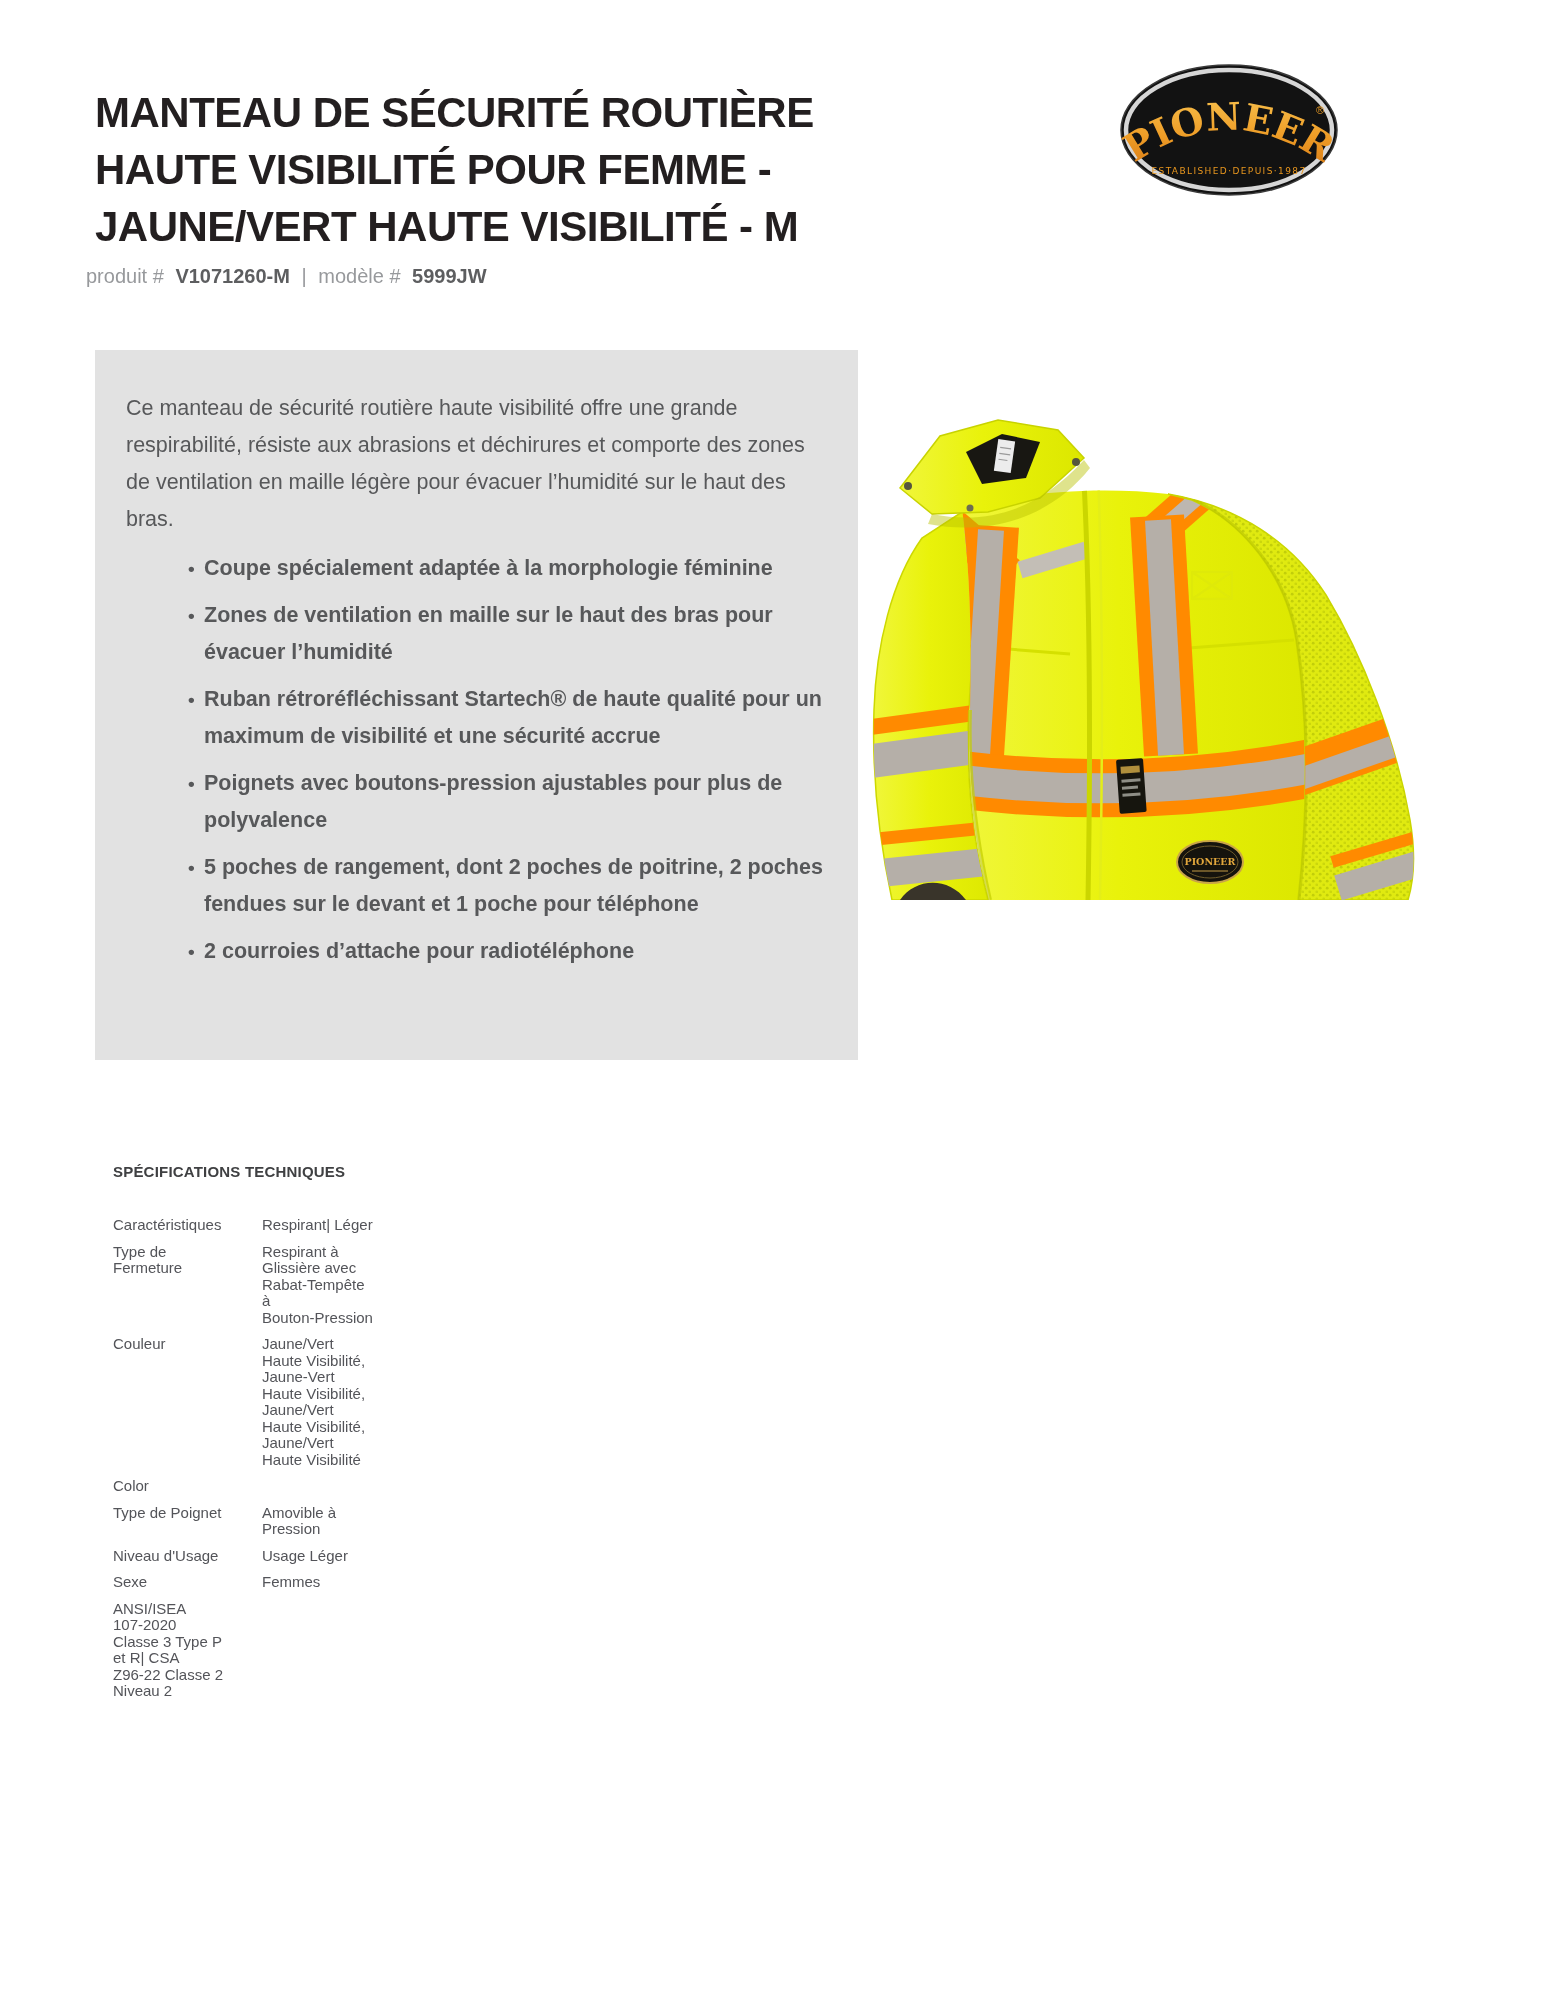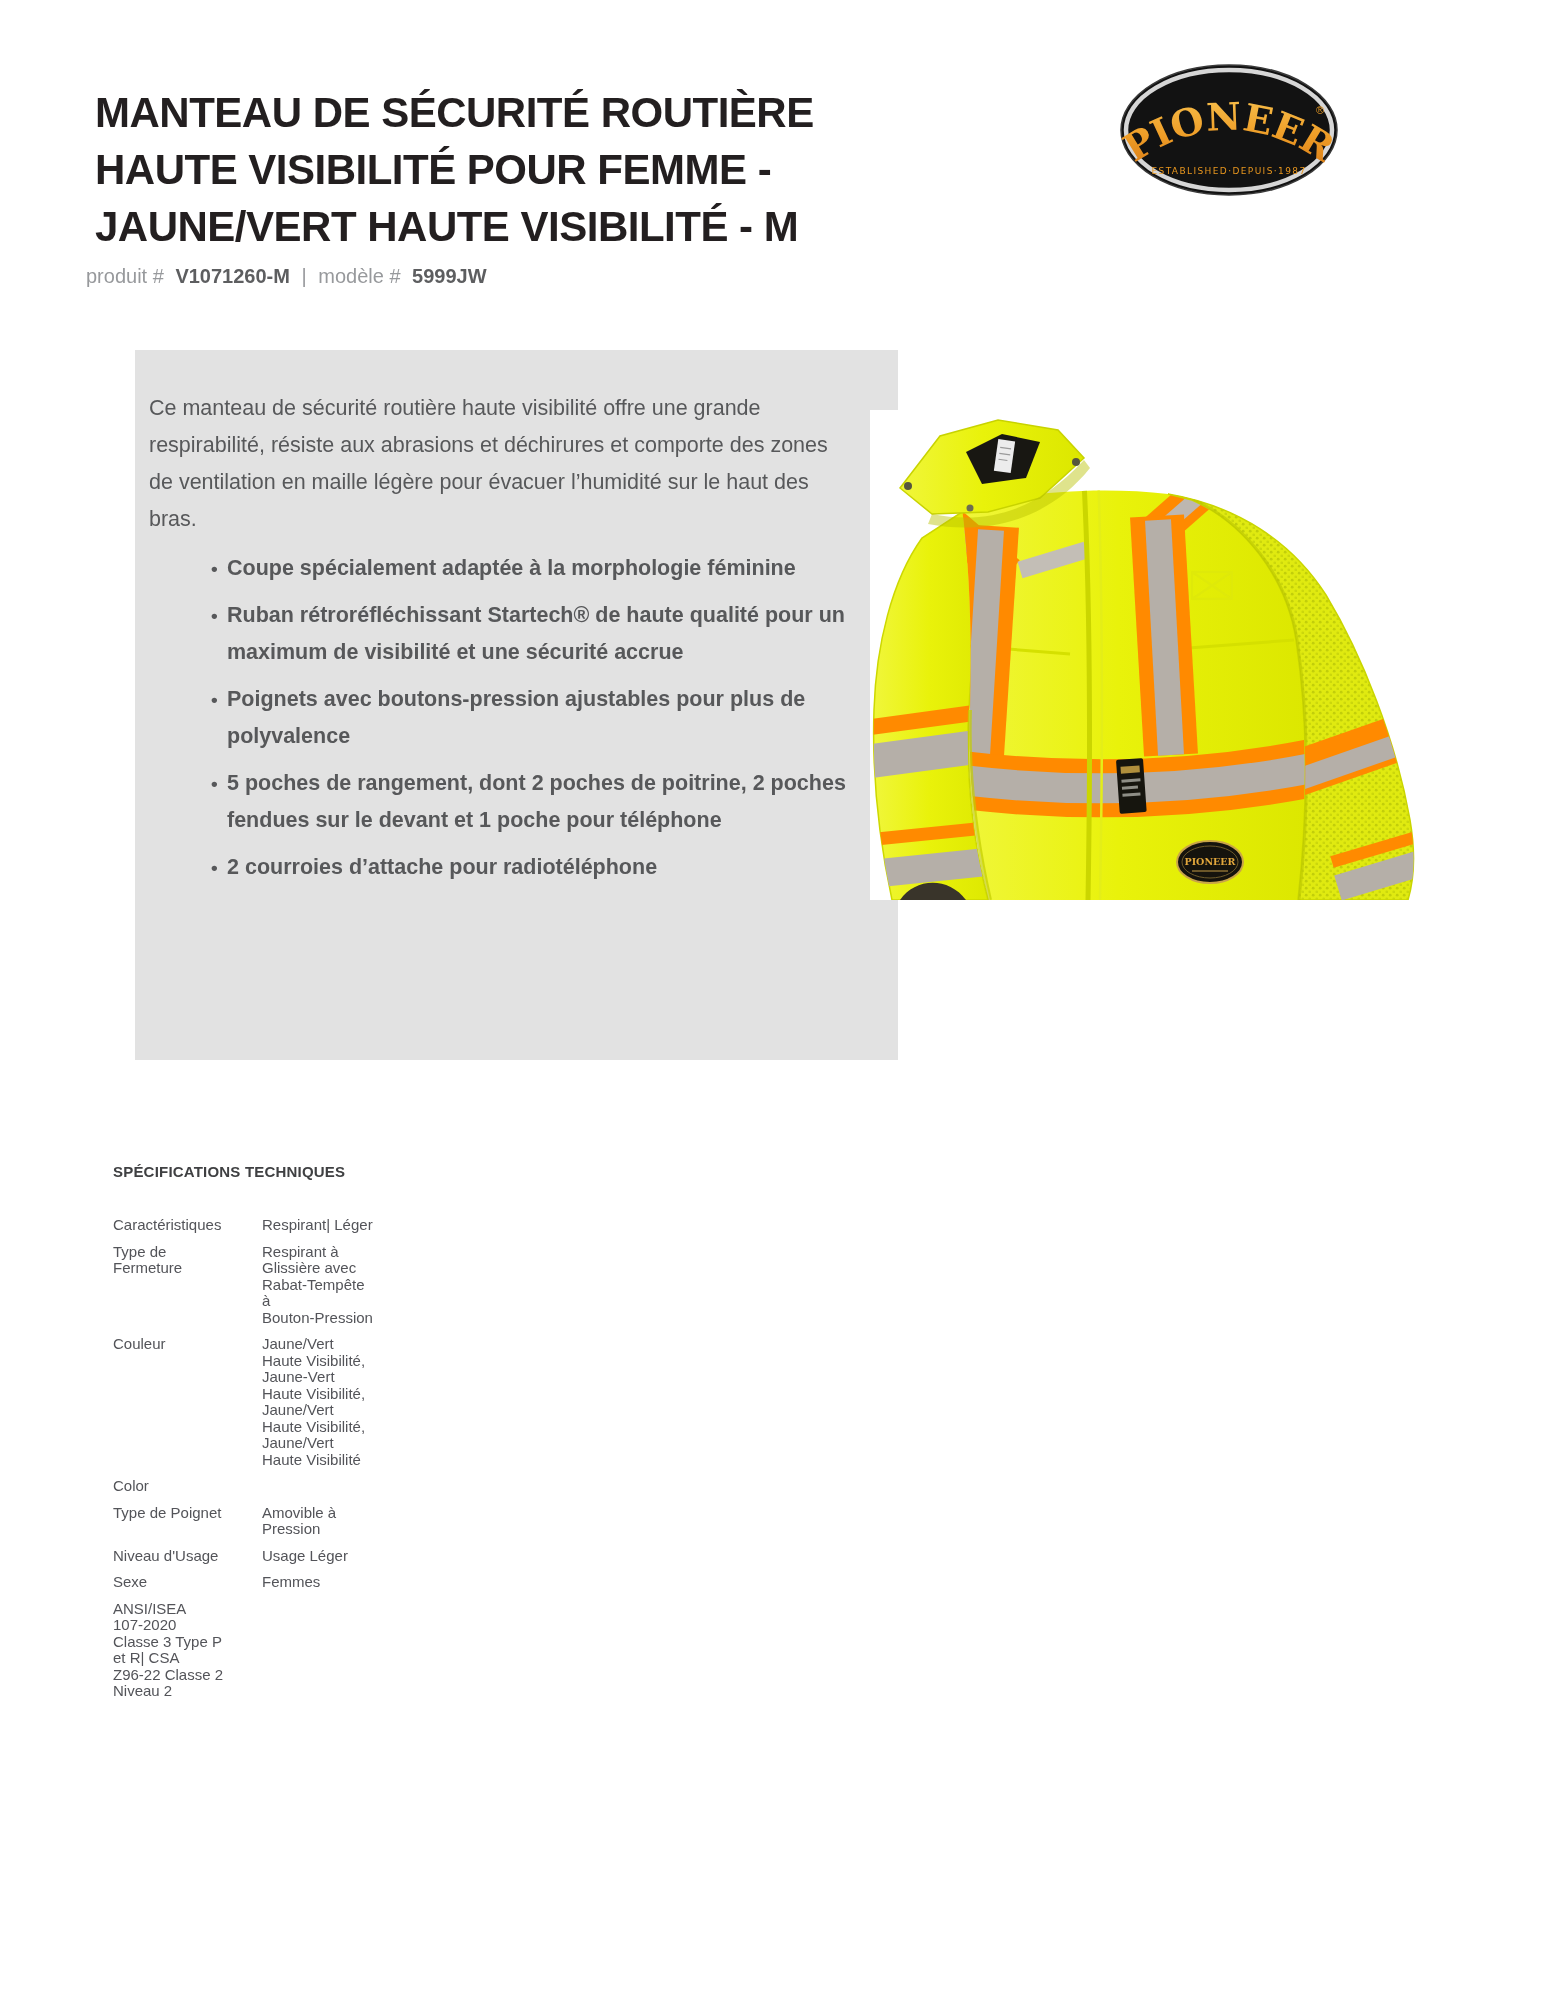--- a/index.html
+++ b/index.html
@@ -15,21 +15,21 @@
   }
   .meta{
     position:absolute;left:86px;top:262px;font-size:20px;line-height:28px;
     color:#97999c;white-space:nowrap;
   }
   .meta .num{color:#5d5e60;font-weight:bold;}
   .meta span{margin-right:6px;}
   .logo-wrap{position:absolute;left:1118px;top:60px;width:222px;height:140px;}
   .desc-card{
     position:absolute;left:95px;top:350px;width:763px;height:710px;
-    background:#e2e2e2;box-sizing:border-box;padding:40px 30px 0 14px;margin-left:40px;
+    background:#e2e2e2;box-sizing:border-box;padding:40px 30px 0 31px;
   }
   .desc-card p{
     margin:0 0 12px 0;font-size:21.5px;line-height:37px;color:#57585a;
     white-space:pre-line;
   }
   ul.bullets{list-style:none;margin:0;padding:0 0 0 62px;}
   ul.bullets li{
     position:relative;padding-left:16px;margin-bottom:10px;
     font-size:21.5px;line-height:37px;color:#57585a;white-space:pre-line;font-weight:bold;
   }
@@ -85,20 +85,22 @@
   </svg>
 </div>
 
 <div class="desc-card">
   <p>Ce manteau de sécurité routière haute visibilité offre une grande
 respirabilité, résiste aux abrasions et déchirures et comporte des zones
 de ventilation en maille légère pour évacuer l’humidité sur le haut des
 bras.</p>
   <ul class="bullets">
       <li>Coupe spécialement adaptée à la morphologie féminine</li>
+      <li>Zones de ventilation en maille sur le haut des bras pour
+évacuer l’humidité</li>
       <li>Ruban rétroréfléchissant Startech® de haute qualité pour un
 maximum de visibilité et une sécurité accrue</li>
       <li>Poignets avec boutons-pression ajustables pour plus de
 polyvalence</li>
       <li>5 poches de rangement, dont 2 poches de poitrine, 2 poches
 fendues sur le devant et 1 poche pour téléphone</li>
       <li>2 courroies d’attache pour radiotéléphone</li>
     </ul>
 </div>
 

